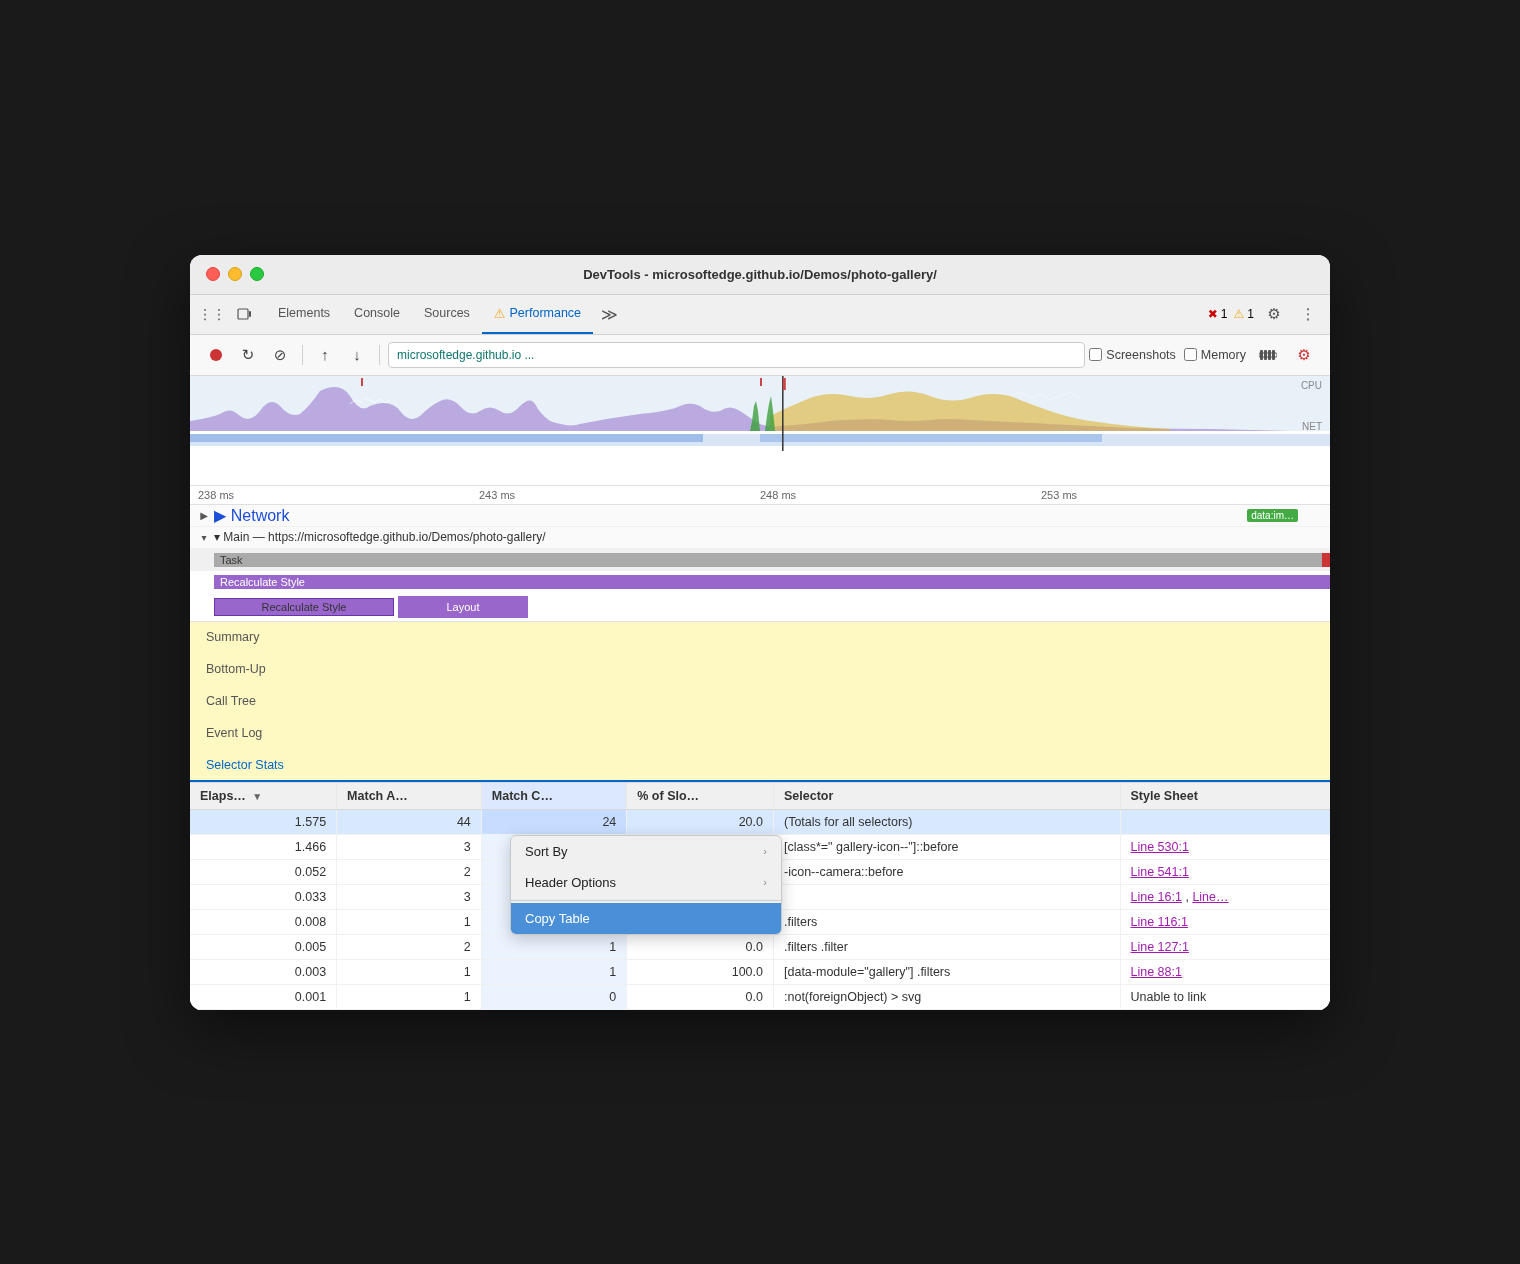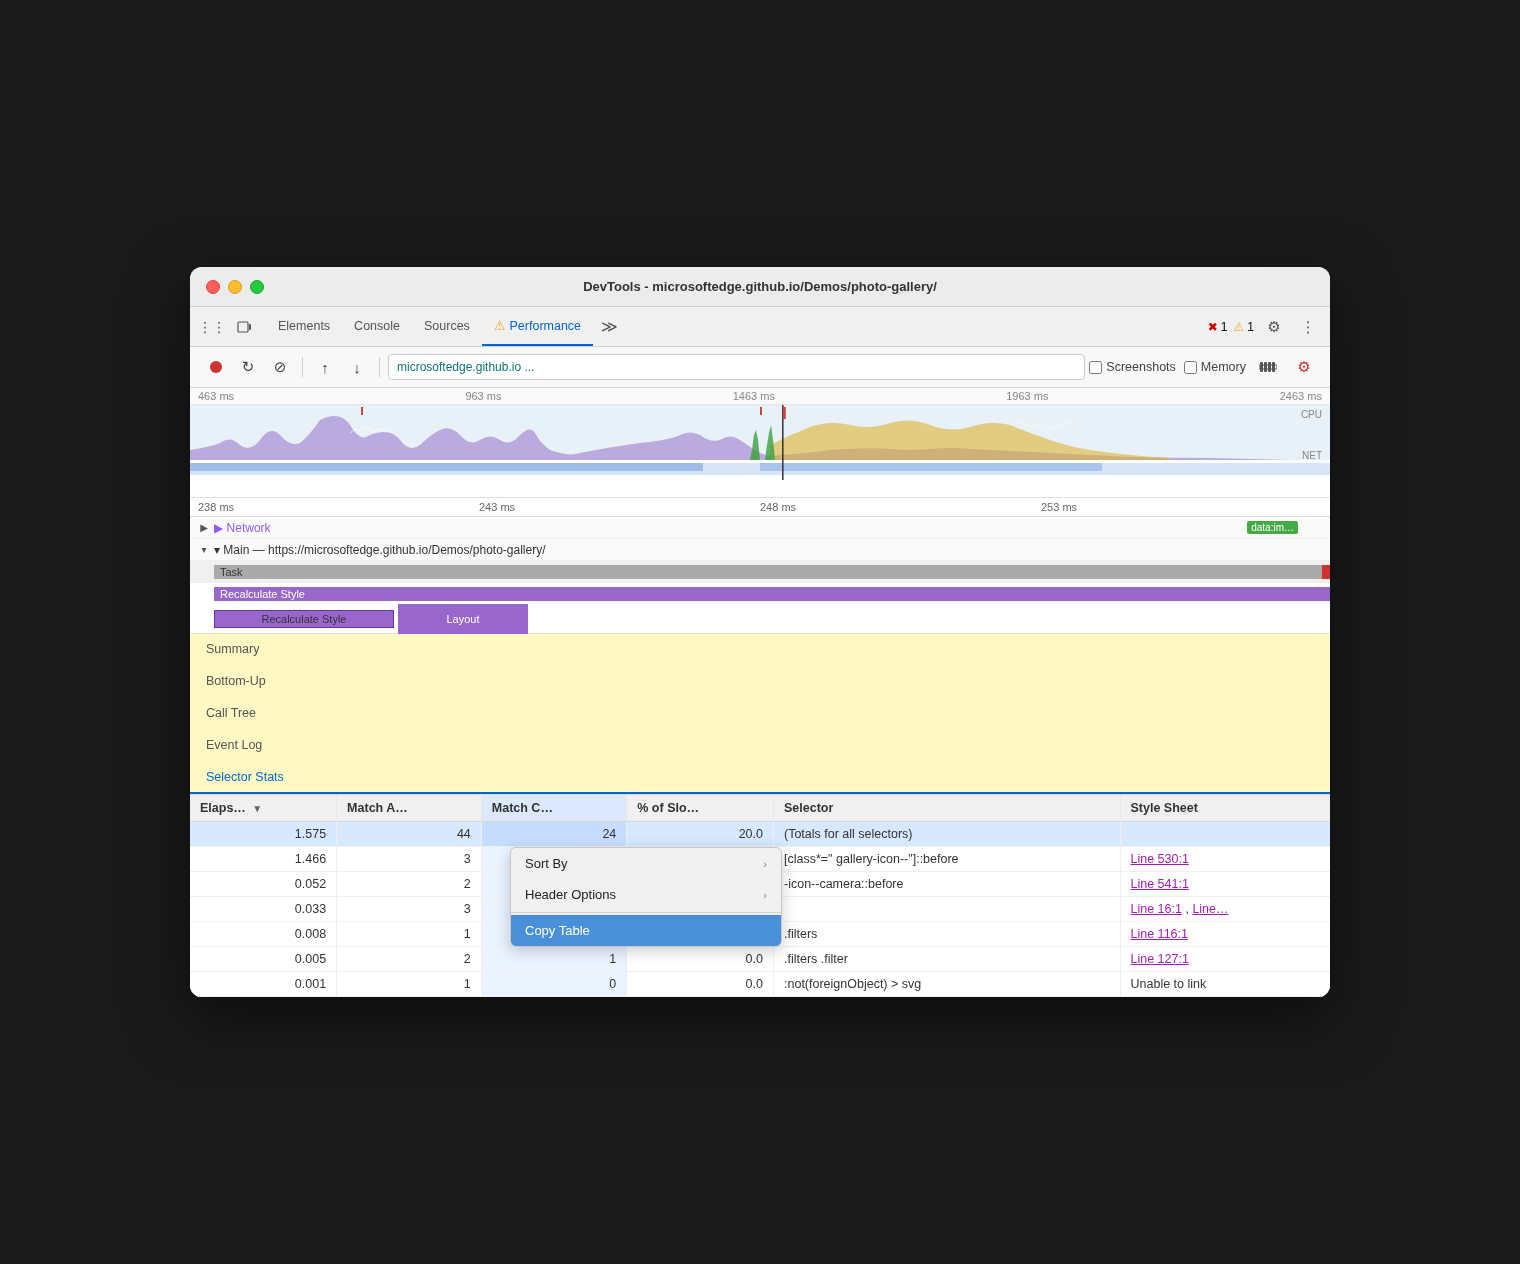--- a/index.html
+++ b/index.html
@@ -467,27 +467,20 @@
           <rect x="9" y="3" width="3" height="10" rx="1" fill="#555"></rect>
           <rect x="13" y="3" width="3" height="10" rx="1" fill="#555"></rect>
           <rect x="0" y="6" width="18" height="4" rx="1" fill="none" stroke="#555" stroke-width="1"></rect>
         </svg>
       </div>
       <div class="toolbar-btn" style="color:#cc3333;">⚙</div>
     </div>
   </div>
 
   <div class="timeline-area">
-    <div class="timeline-ruler">
-      <span>463 ms</span>
-      <span>963 ms</span>
-      <span>1463 ms</span>
-      <span>1963 ms</span>
-      <span>2463 ms</span>
-    </div>
 
     <div class="timeline-chart">
       <svg width="100%" height="75" preserveAspectRatio="none">
 
         <rect x="0" y="0" width="100%" height="55" fill="#e8f0f8"></rect>
 
         <path d="M0,55 L0,45 Q20,42 30,38 Q40,30 50,40 Q60,48 70,35 Q80,20 90,30 Q100,42 110,38 Q120,30 130,15 Q150,5 160,20 Q170,38 180,30 Q200,22 210,35 Q220,48 230,40 Q240,30 250,25 Q260,20 270,30 Q280,42 290,35 Q300,28 310,35 Q320,42 330,30 Q340,20 345,28 Q350,38 360,45 Q380,52 390,48 Q420,42 450,38 Q480,35 490,30 Q500,25 510,30 Q520,38 530,35 Q540,28 550,35 Q560,42 570,48 Q580,52 590,50 Q620,48 640,45 Q680,42 700,44 Q720,46 740,44 Q760,42 780,44 Q820,46 860,48 Q900,50 940,52 Q980,53 1020,53 Q1060,54 1100,55 L1100,55 Z" fill="rgba(140,100,200,0.5)"></path>
 
         <path d="M580,55 L580,40 Q600,30 620,22 Q640,15 660,20 Q680,25 700,18 Q720,12 740,20 Q760,28 780,22 Q800,15 820,20 Q840,28 860,35 Q880,42 900,45 Q920,48 940,50 Q960,52 980,53 L980,55 Z" fill="rgba(220,180,50,0.6)"></path>
 
@@ -519,21 +512,21 @@
     <span>243 ms</span>
     <span>248 ms</span>
     <span>253 ms</span>
     <span></span>
   </div>
 
   <div class="flame-chart">
 
     <div class="flame-row network-row">
       <span class="expand-icon">▶</span>
-      <span class="flame-label" style="font-size:12px; color:#8b5cf6;">▶ Network</span>
+      <span class="flame-label" style="font-size:16px; color:#1d4ed8;">▶ Network</span>
       <div class="data-img-badge" style="margin-left:auto; margin-right: 24px;">data:im…</div>
     </div>
 
     <div class="flame-row main-row">
       <span class="expand-icon">▾</span>
       <span class="flame-label">▾ Main — https://microsoftedge.github.io/Demos/photo-gallery/</span>
     </div>
 
     <div style="display:flex; height:22px; background:#f0f0f0; padding-left:24px; align-items:center;">
       <div style="flex:1; background:#aaa; height:14px; display:flex; align-items:center; padding:0 6px; font-size:11px; color:#333; position:relative;">
@@ -545,21 +538,21 @@
     <div style="display:flex; height:22px; background:#fff; padding-left:24px; align-items:center;">
       <div style="flex:1; background:#9966cc; height:14px; display:flex; align-items:center; padding:0 6px; font-size:11px; color:#fff;">
         <span>Recalculate Style</span>
       </div>
     </div>
 
     <div style="display:flex; height:28px; background:#fff; padding-left:24px; align-items:center; gap:4px;">
       <div style="background:#9966cc; border:1.5px solid #6633aa; height:18px; width:180px; display:flex; align-items:center; justify-content:center; font-size:11px; color:#333;">
         <span>Recalculate Style</span>
       </div>
-      <div style="background:#9966cc; height:30px; width:130px; display:flex; align-items:center; justify-content:center; font-size:11px; color:#fff;">
+      <div style="background:#9966cc; height:22px; width:130px; display:flex; align-items:center; justify-content:center; font-size:11px; color:#fff;">
         <span>Layout</span>
       </div>
     </div>
   </div>
 
   <div class="bottom-panel">
 
     <div class="bottom-tabs">
       <div class="bottom-tab">
         <span>Summary</span>
@@ -646,20 +639,28 @@
           </tr>
           <tr>
             <td class="num">0.005</td>
             <td class="num">2</td>
             <td class="num col-highlight">1</td>
             <td class="num">0.0</td>
             <td>.filters .filter</td>
             <td><span class="link-cell">Line 127:1</span></td>
           </tr>
           <tr>
+            <td class="num">0.003</td>
+            <td class="num">1</td>
+            <td class="num col-highlight">1</td>
+            <td class="num">100.0</td>
+            <td>[data-module="gallery"] .filters</td>
+            <td><span class="link-cell">Line 88:1</span></td>
+          </tr>
+          <tr>
             <td class="num">0.001</td>
             <td class="num">1</td>
             <td class="num col-highlight">0</td>
             <td class="num">0.0</td>
             <td>:not(foreignObject) &gt; svg</td>
             <td>Unable to link</td>
           </tr>
         </tbody>
       </table>
 

